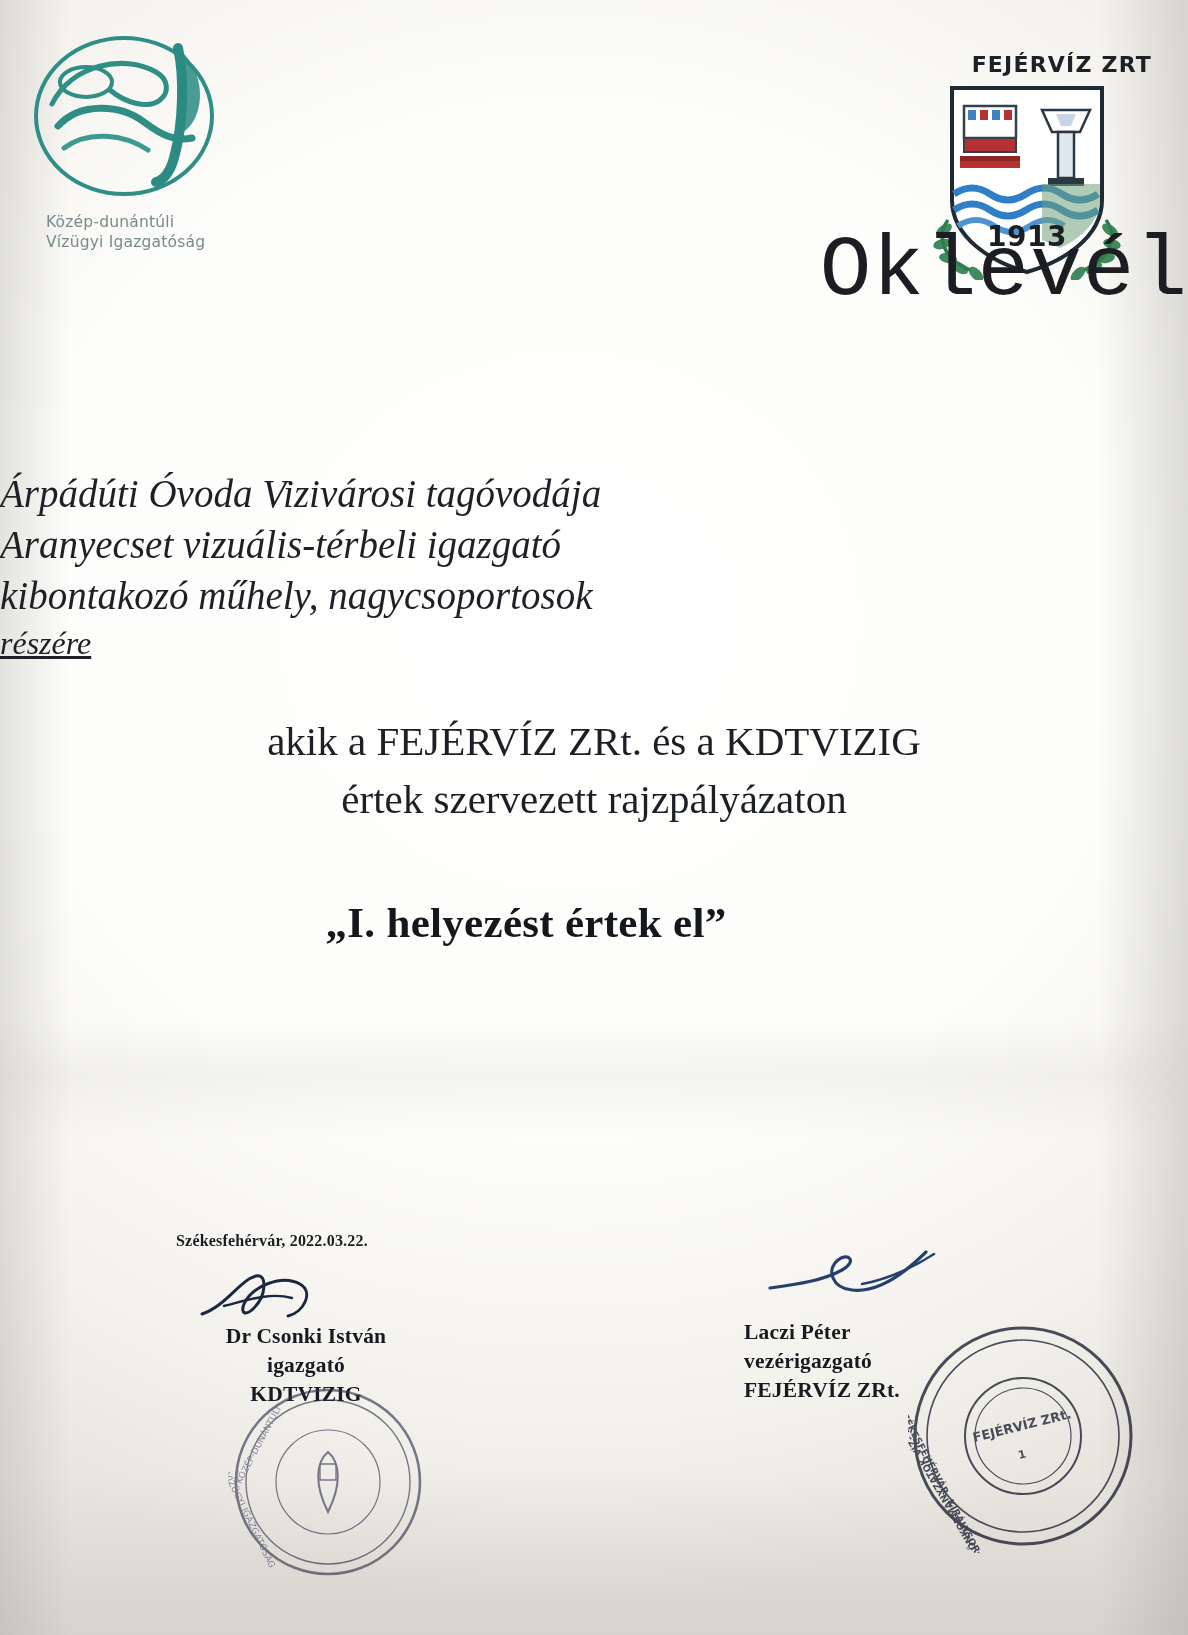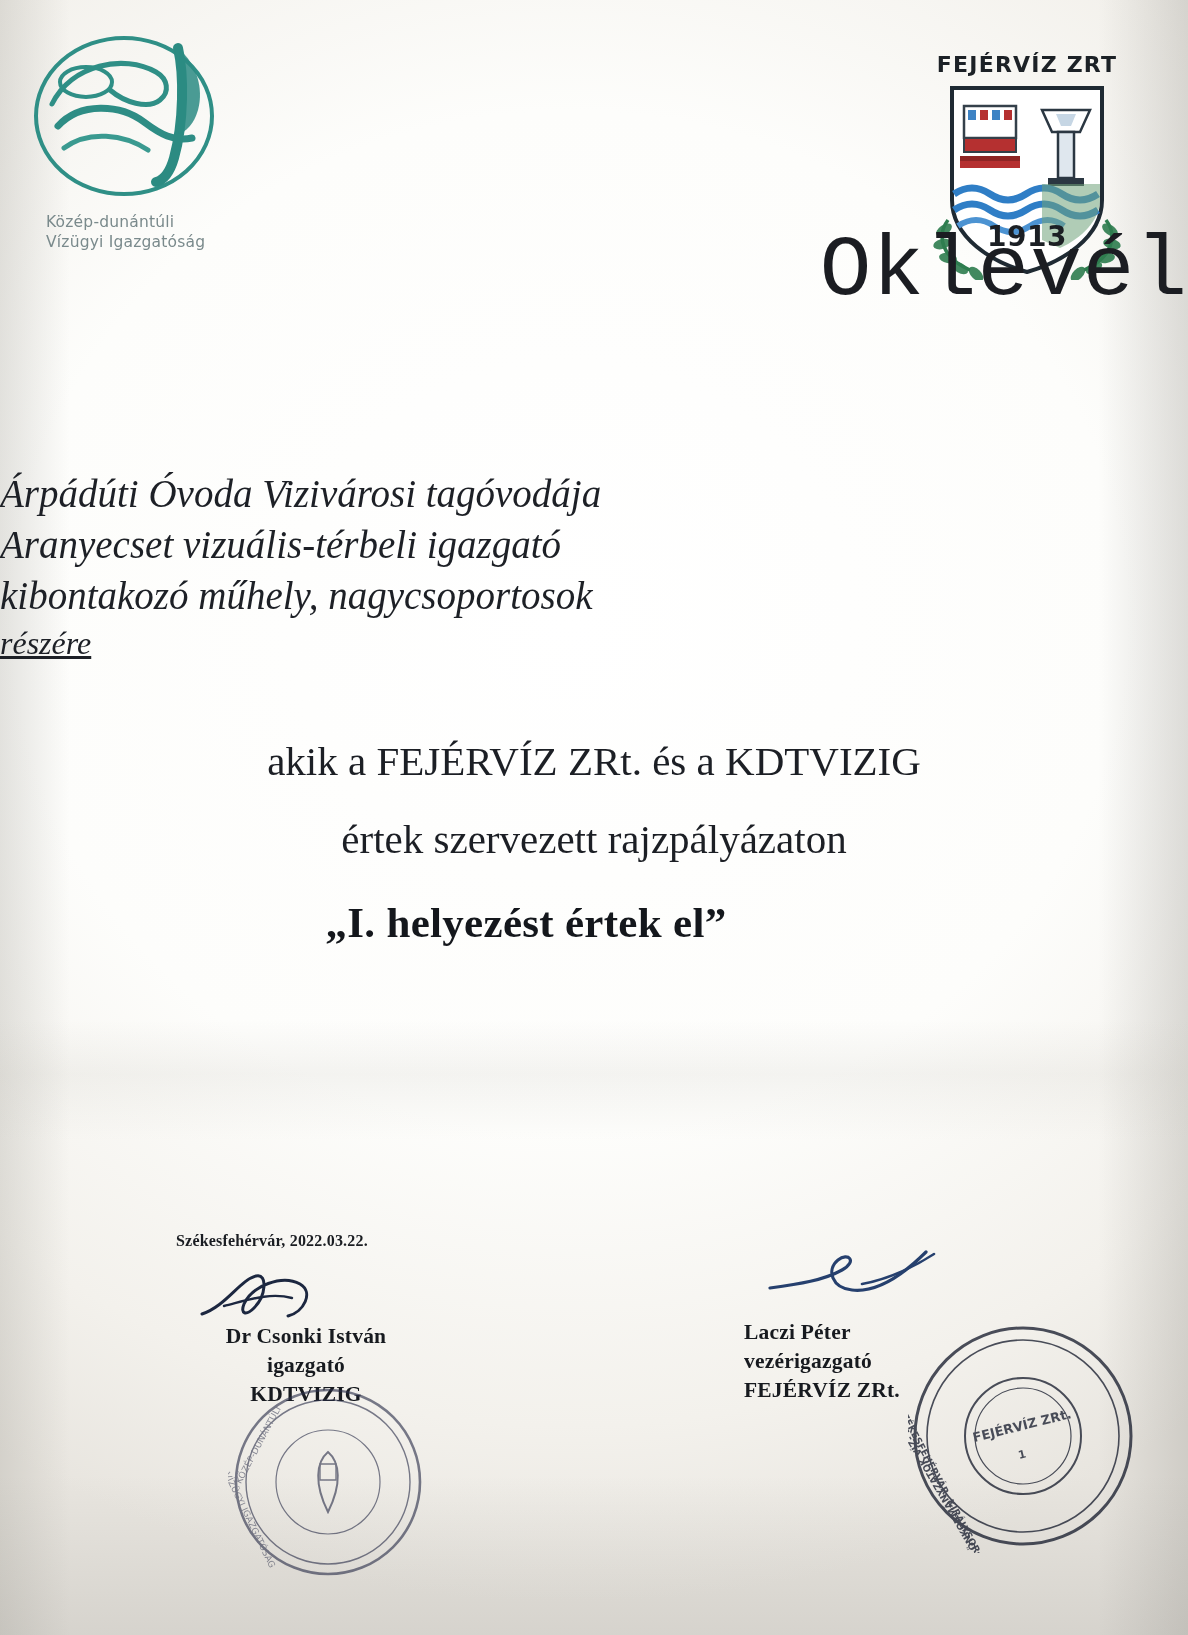--- a/index.html
+++ b/index.html
@@ -82,21 +82,21 @@
     right: 36px;
     top: 42px;
     width: 250px;
     height: 260px;
   }
   #fejerviz-logo .company-name {
     position: absolute;
     top: 10px;
     left: 0;
     width: 100%;
-    text-align: center;
+    text-align: right;
     font-family: "DejaVu Sans", sans-serif;
     font-weight: bold;
     font-size: 22px;
     letter-spacing: 1.2px;
     color: #1c2126;
   }
   #fejerviz-logo .crest {
     position: absolute;
     top: 38px;
     left: 28px;
@@ -156,21 +156,21 @@
   #body-text {
     position: absolute;
     left: 0;
     top: 712px;
     width: 1188px;
     text-align: center;
     font-size: 41px;
     line-height: 1.42;
     color: #1c1f25;
   }
-  #body-text .b-line { display: block; white-space: nowrap; margin-top: 20px; }
+  #body-text .b-line { display: block; white-space: nowrap; }
 
   
   #award {
     position: absolute;
     left: 0;
     top: 898px;
     width: 1052px;
     text-align: center;
     font-weight: bold;
     font-size: 43px;

